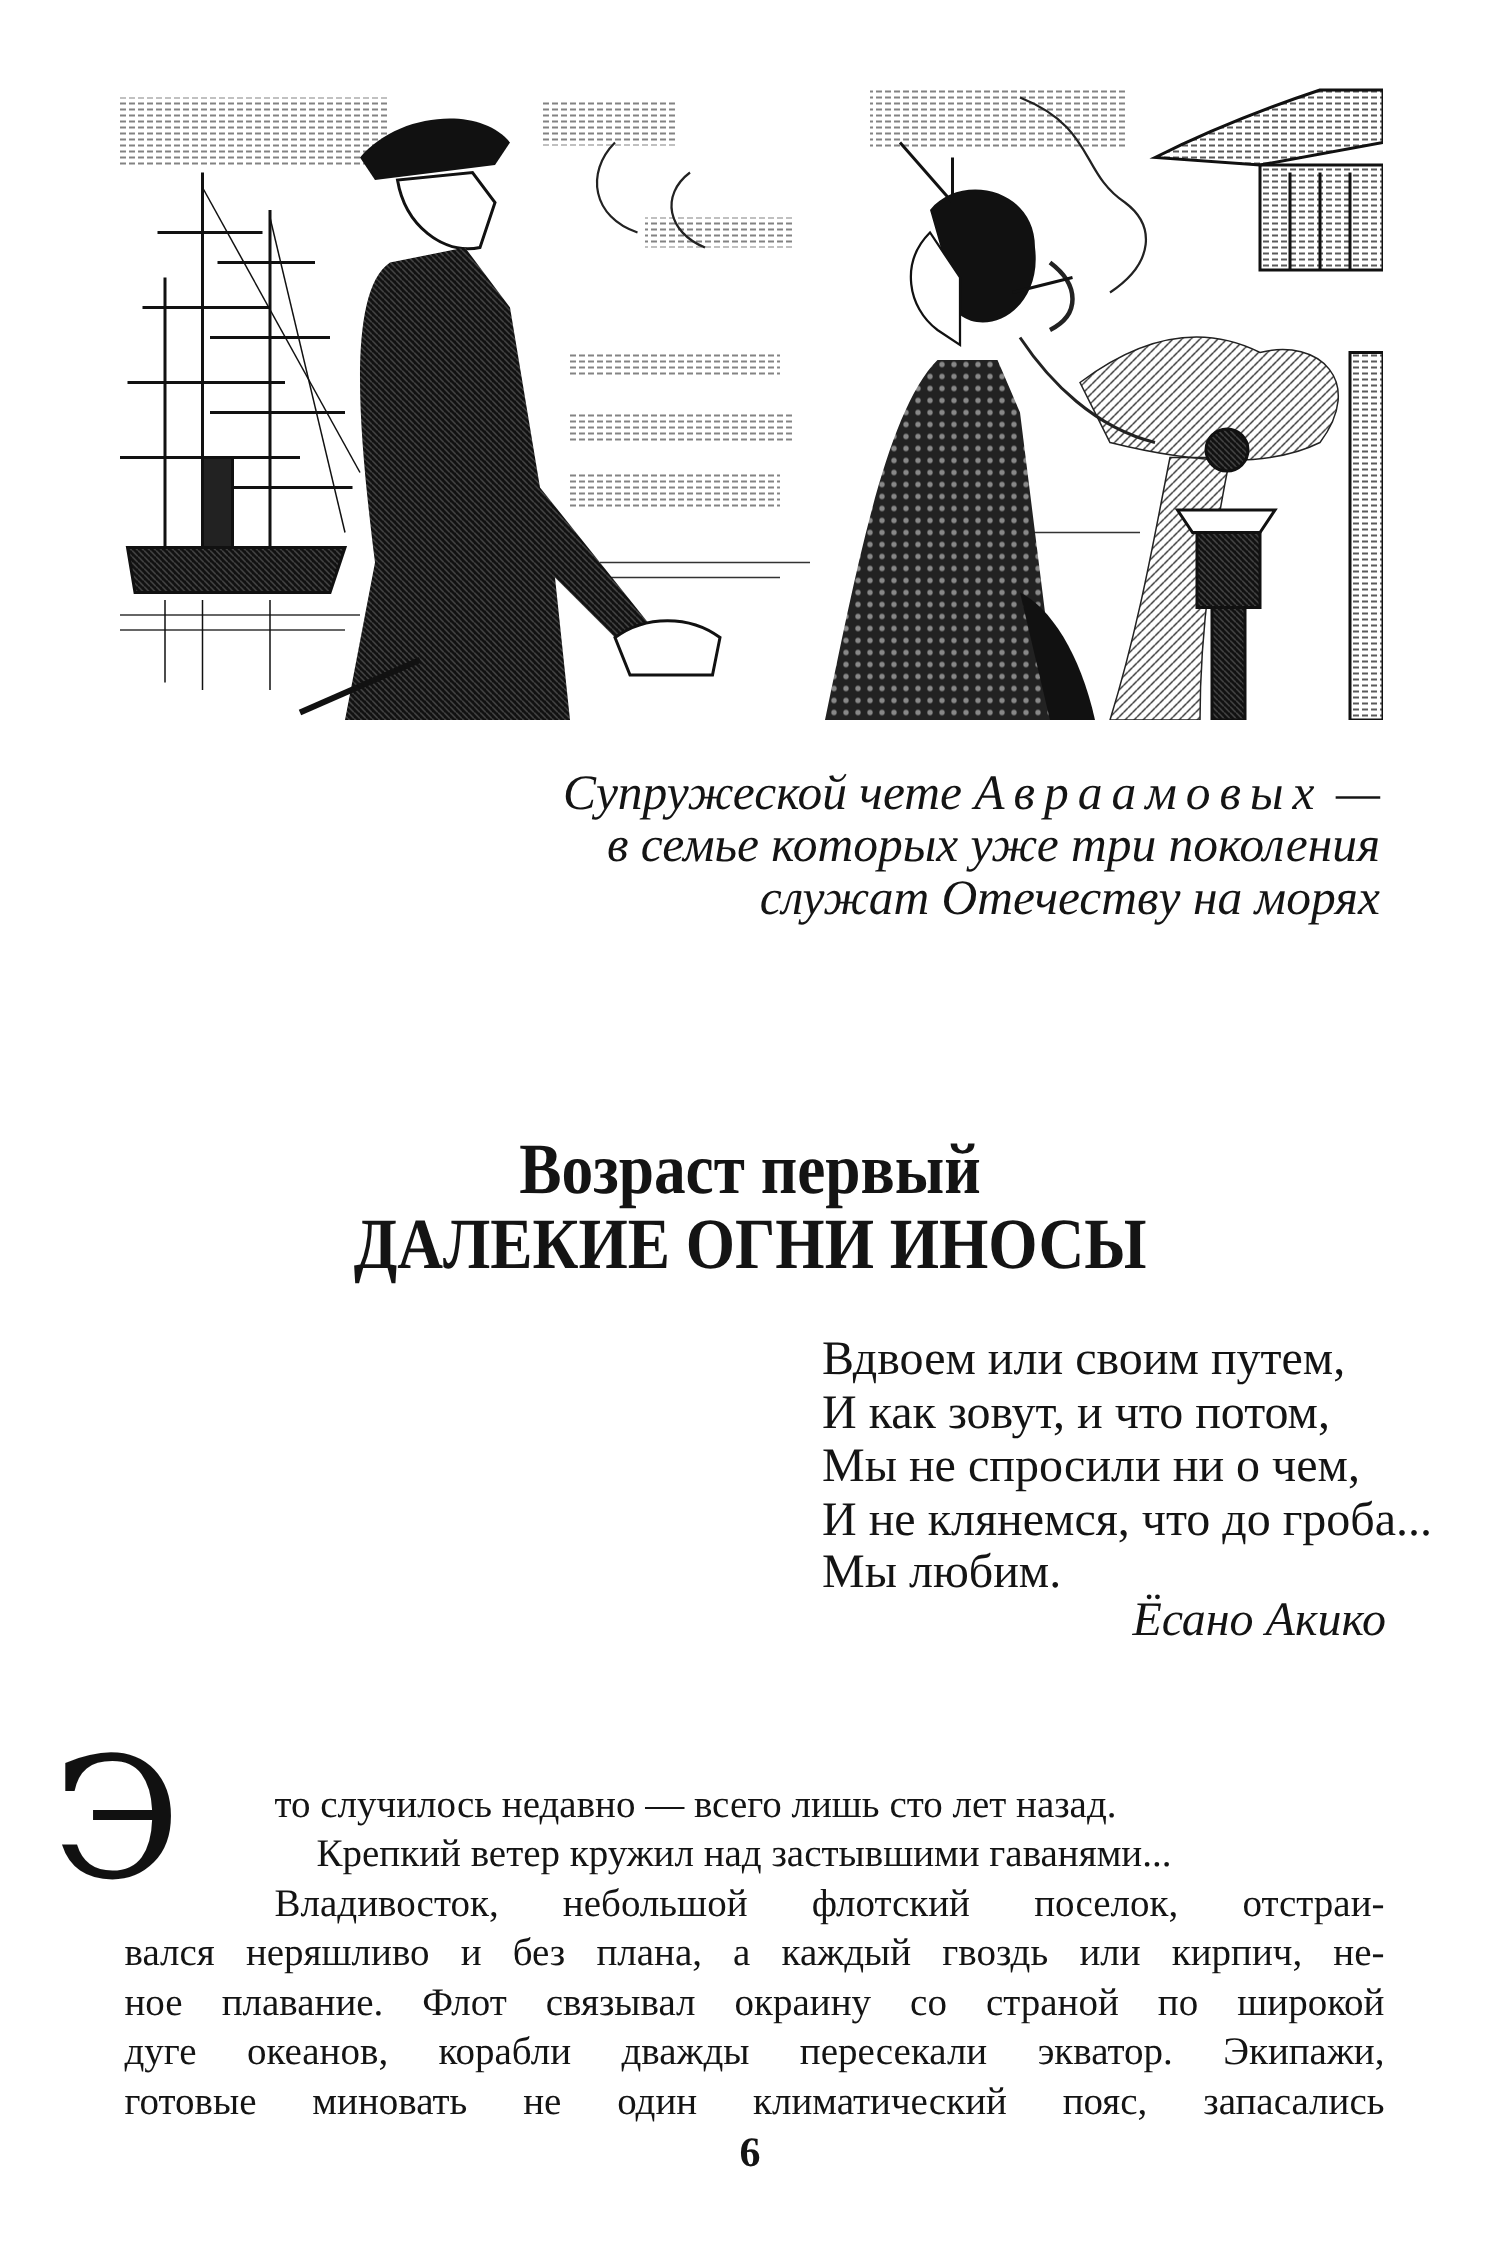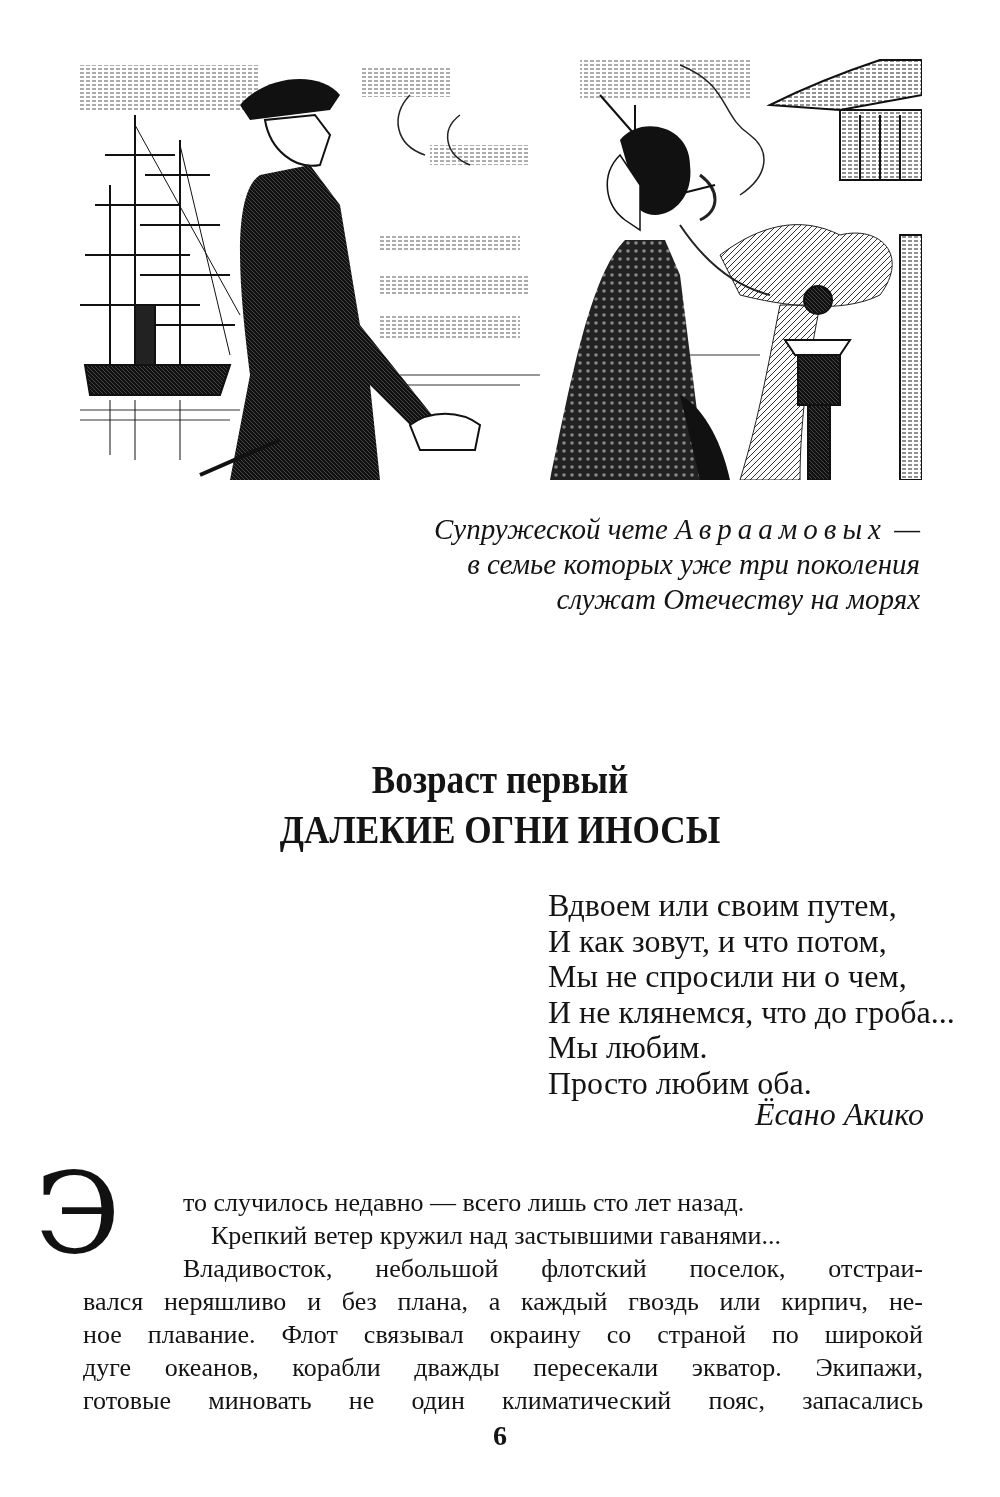--- a/index.html
+++ b/index.html
@@ -31,35 +31,35 @@
       display: block;
     }
     
     .dedication {
       position: absolute;
       right: 80px;
       top: 512px;
       width: 600px;
       text-align: right;
       font-style: italic;
-      font-size: 29px;
+      font-size: 33px;
       line-height: 35px;
     }
     .dedication .line { display: block; white-space: nowrap; }
     .dedication .spaced { letter-spacing: 6px; }
     
     .chapter {
       position: absolute;
       left: 0;
       width: 1000px;
       top: 755px;
       text-align: center;
       font-family: "Liberation Serif", serif;
       font-weight: bold;
-      font-size: 40px;
+      font-size: 48px;
       line-height: 50px;
       letter-spacing: 0px;
     }
     .chapter .line { display: block; white-space: nowrap; transform: scaleX(0.88); transform-origin: center; }
     
     .epigraph {
       position: absolute;
       left: 548px;
       top: 888px;
       width: 380px;
@@ -236,21 +236,20 @@
   <span class="line">Возраст первый</span>
   <span class="line">ДАЛЕКИЕ ОГНИ ИНОСЫ</span>
 </div>
 
 <div class="epigraph">
   <span class="verse">Вдвоем или своим путем,</span>
   <span class="verse">И как зовут, и что потом,</span>
   <span class="verse">Мы не спросили ни о чем,</span>
   <span class="verse">И не клянемся, что до гроба...</span>
   <span class="verse">Мы любим.</span>
-  <span class="verse">Просто любим оба.</span>
   <span class="author">Ёсано Акико</span>
 </div>
 
 <div class="dropcap">Э</div>
 
 <div class="body-text">
   <span class="line indent1">то случилось недавно — всего лишь сто лет назад.</span>
   <span class="line indent2">Крепкий ветер кружил над застывшими гаванями...</span>
   <span class="line indent3">Владивосток, небольшой флотский поселок, отстраи-</span>
   <span class="line">вался неряшливо и без плана, а каждый гвоздь или кирпич, не-</span>

